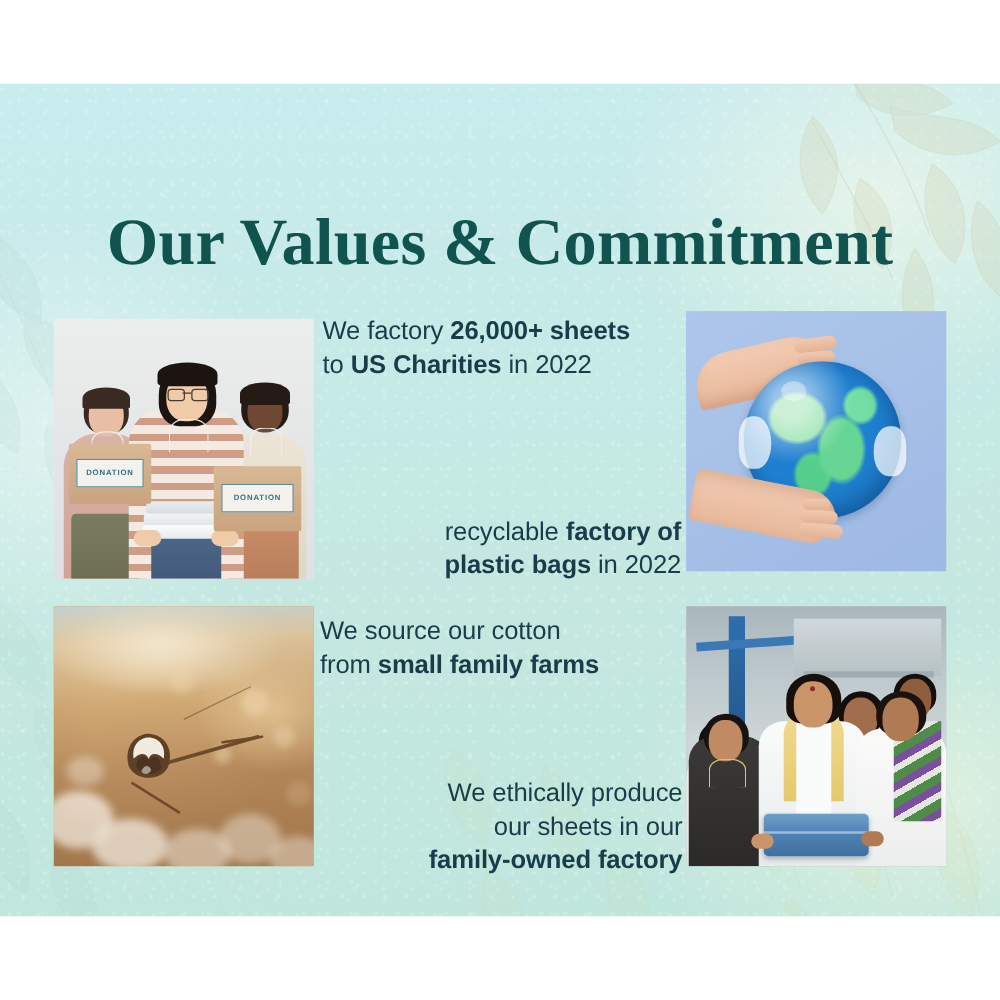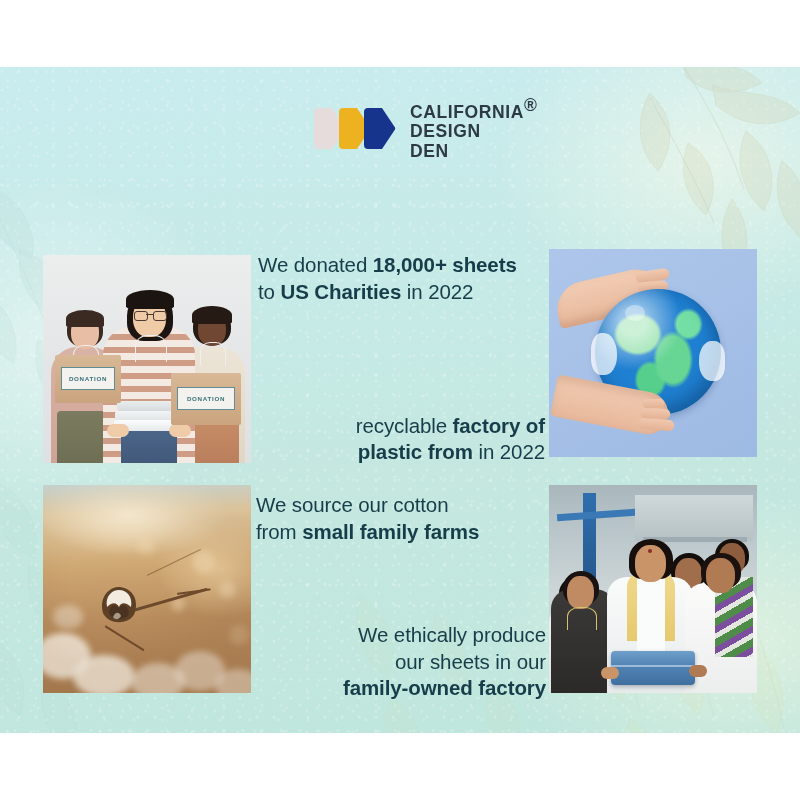--- a/index.html
+++ b/index.html
@@ -221,39 +221,22 @@
         <g fill="#cdd9a4" fill-opacity=".4" stroke="#b8c492" stroke-opacity=".3" stroke-width="1">
           <path d="M30 10 C60 28,70 60,58 90 C30 72,20 40,30 10 Z"></path>
           <path d="M106 26 C136 46,144 80,132 108 C104 88,96 56,106 26 Z"></path>
           <path d="M60 108 C90 128,98 160,86 190 C58 170,50 138,60 108 Z"></path>
           <path d="M160 92 C190 114,196 148,184 176 C158 156,150 122,160 92 Z"></path>
         </g>
       </svg>
     </div>
   </div>
 
-  <div class="brand">
-    <div class="chevrons">
-      <svg class="chev" viewBox="0 0 34 47">
-        <path d="M5 3 H19 L31 21 Q33.5 23.5 31 26 L19 44 H5 Q1 44 1 40 L1 7 Q1 3 5 3 Z" fill="#e6dcdc"></path>
-      </svg>
-      <svg class="chev" viewBox="0 0 34 47">
-        <path d="M5 3 H19 L31 21 Q33.5 23.5 31 26 L19 44 H5 Q1 44 1 40 L1 7 Q1 3 5 3 Z" fill="#ecb21f"></path>
-      </svg>
-      <svg class="chev" viewBox="0 0 34 47">
-        <path d="M5 3 H19 L31 21 Q33.5 23.5 31 26 L19 44 H5 Q1 44 1 40 L1 7 Q1 3 5 3 Z" fill="#17348c"></path>
-      </svg>
-    </div>
-    <div class="brand-text">
-      <span><span>CALIFORNIA</span><span class="reg">®</span></span>
-      <span>DESIGN</span>
-      <span>DEN</span>
-    </div>
-  </div>
-
+
+  <div class="headline">Our Values &amp; Commitment</div>
 
   <div class="photo ph-donation">
     <div class="bg"></div>
 
     <div class="person" style="left:4px;width:74px;height:170px;">
       <div class="body" style="left:4px;width:66px;height:116px;background:linear-gradient(180deg,#d9b3a6 0%,#cfa496 100%);"></div>
       <div class="body" style="left:10px;width:54px;height:52px;background:linear-gradient(180deg,#7b7c5f,#6d6e53);border-radius:4px 4px 0 0;"></div>
       <div class="hair" style="left:20px;top:18px;width:36px;height:36px;background:#3a2a22;"></div>
       <div class="head" style="left:24px;top:22px;width:28px;height:34px;background:#e8bfa4;"></div>
       <div class="hair" style="left:19px;top:17px;width:38px;height:17px;background:#3a2a22;border-radius:50% 50% 10% 10%;"></div>
@@ -403,25 +386,25 @@
       <div class="hair" style="left:16px;top:6px;width:40px;height:36px;background:#1b1210;"></div>
       <div class="head" style="left:21px;top:11px;width:29px;height:35px;background:#b07a52;"></div>
     </div>
 
     <div class="bluefold"></div>
     <div style="position:absolute;left:52px;bottom:14px;width:18px;height:12px;background:#c99468;border-radius:6px;"></div>
     <div style="position:absolute;left:140px;bottom:16px;width:18px;height:12px;background:#b07a52;border-radius:6px;"></div>
   </div>
 
   <div class="copy c1">
-    <span><span>We donated </span><b>18,000+ sheets</b><br><span>to </span><b>US Charities</b><span> in 2022</span></span>
+    <span><span>We factory </span><b>26,000+ sheets</b><br><span>to </span><b>US Charities</b><span> in 2022</span></span>
   </div>
 
   <div class="copy c2">
-    <span><br><span>recyclable </span><b>factory of</b><br><b>plastic from</b><span> in 2022</span></span>
+    <span><br><span>recyclable </span><b>factory of</b><br><b>plastic bags</b><span> in 2022</span></span>
   </div>
 
   <div class="copy c4">
     <span><span>We ethically produce</span><br><span>our sheets in our</span><br><b>family-owned factory</b></span>
   </div>
 
   <div class="copy c3">
     <span><span>We source our cotton</span><br><span>from </span><b>small family farms</b></span>
   </div>
 

